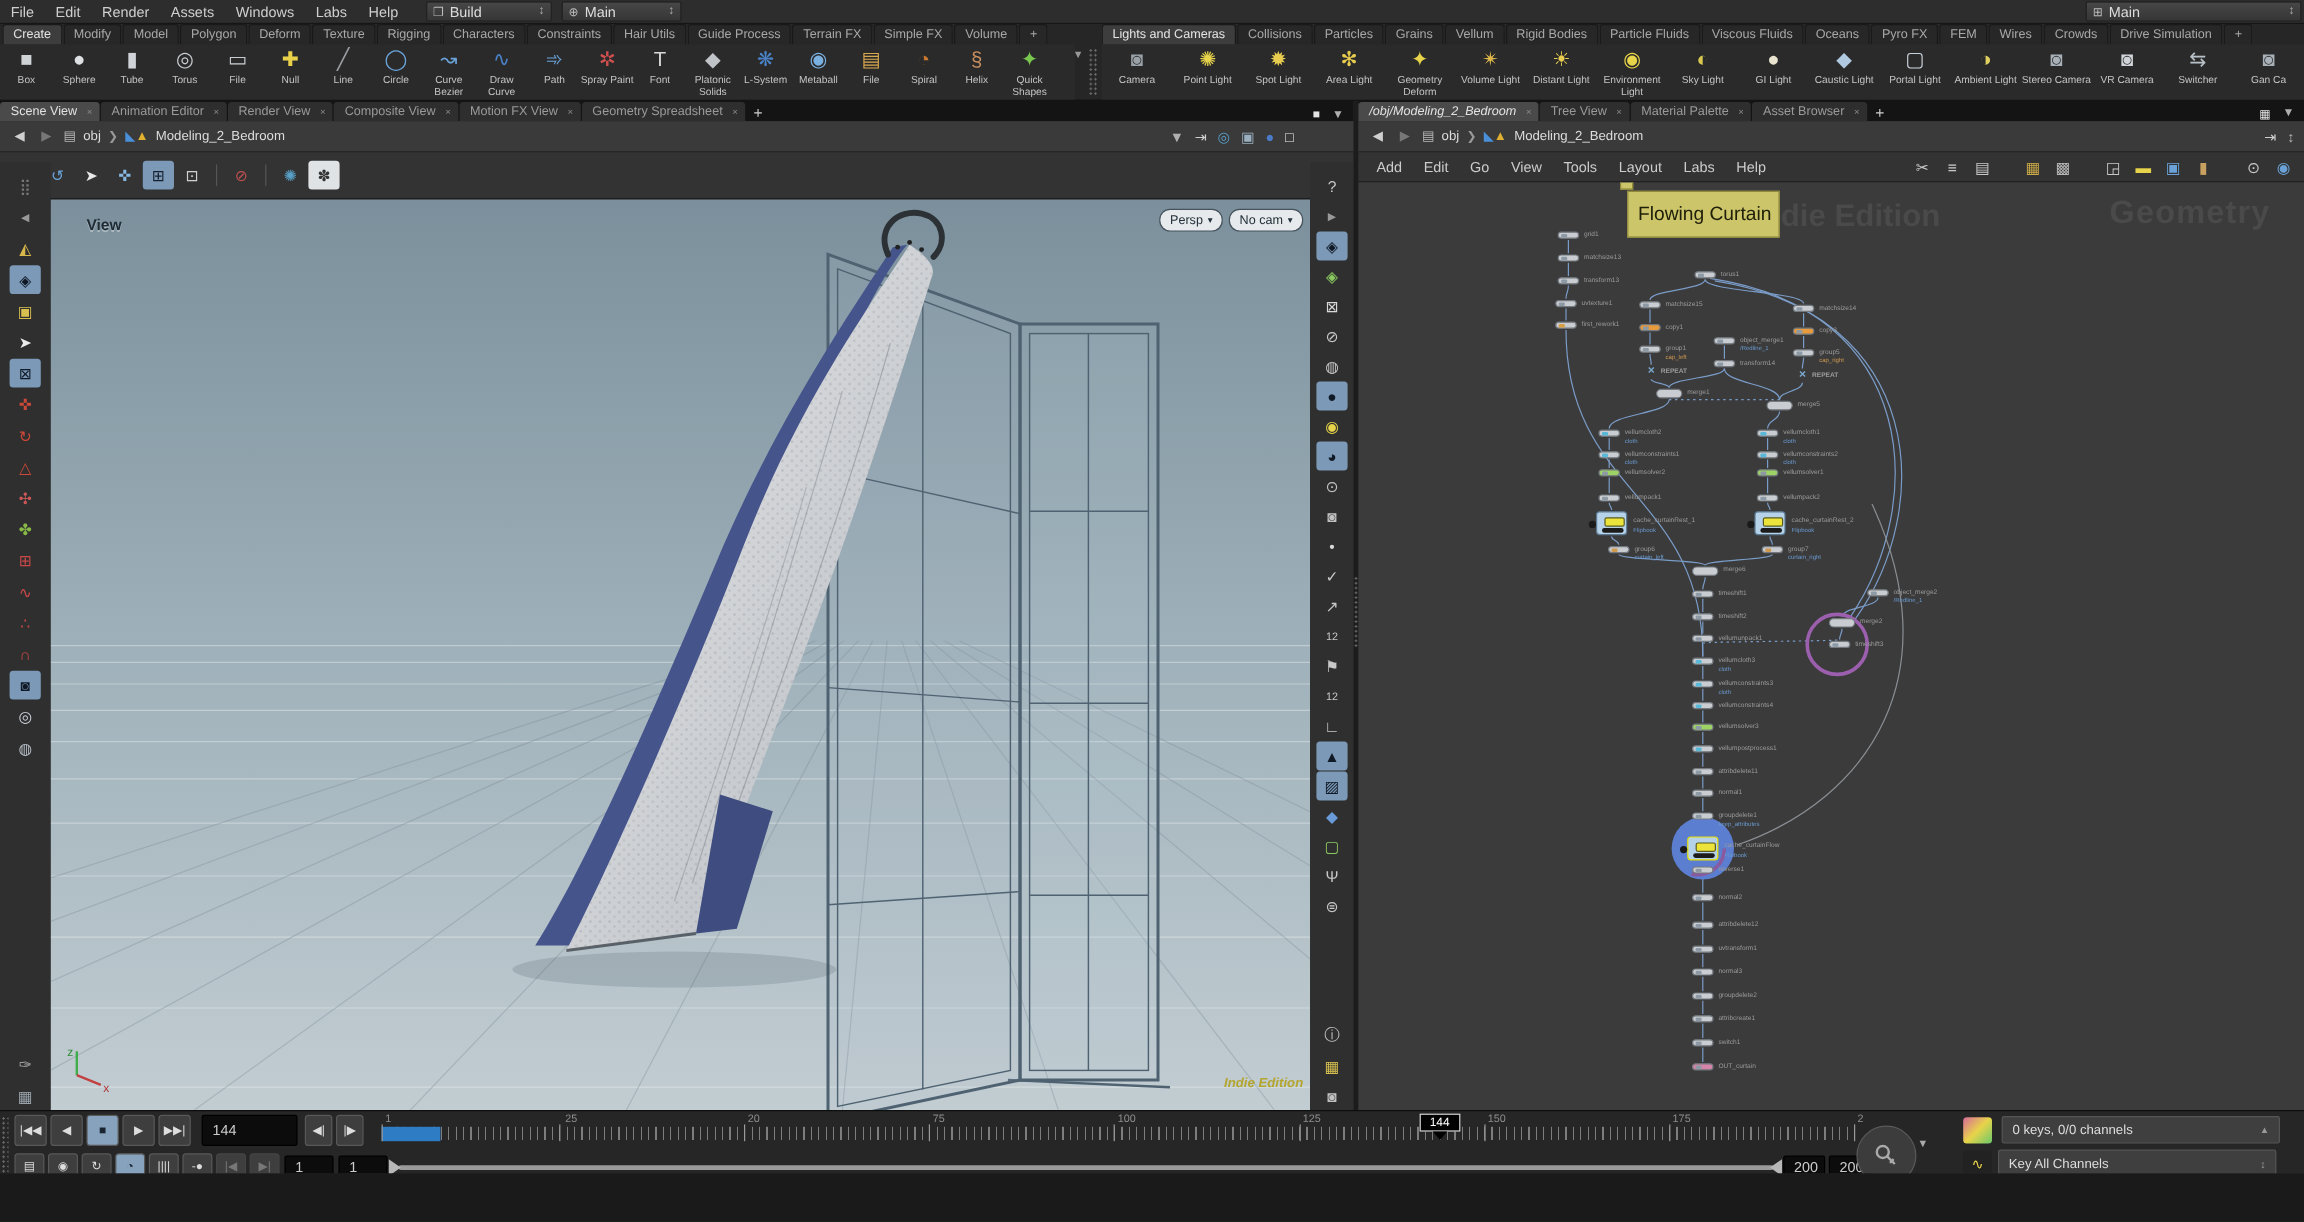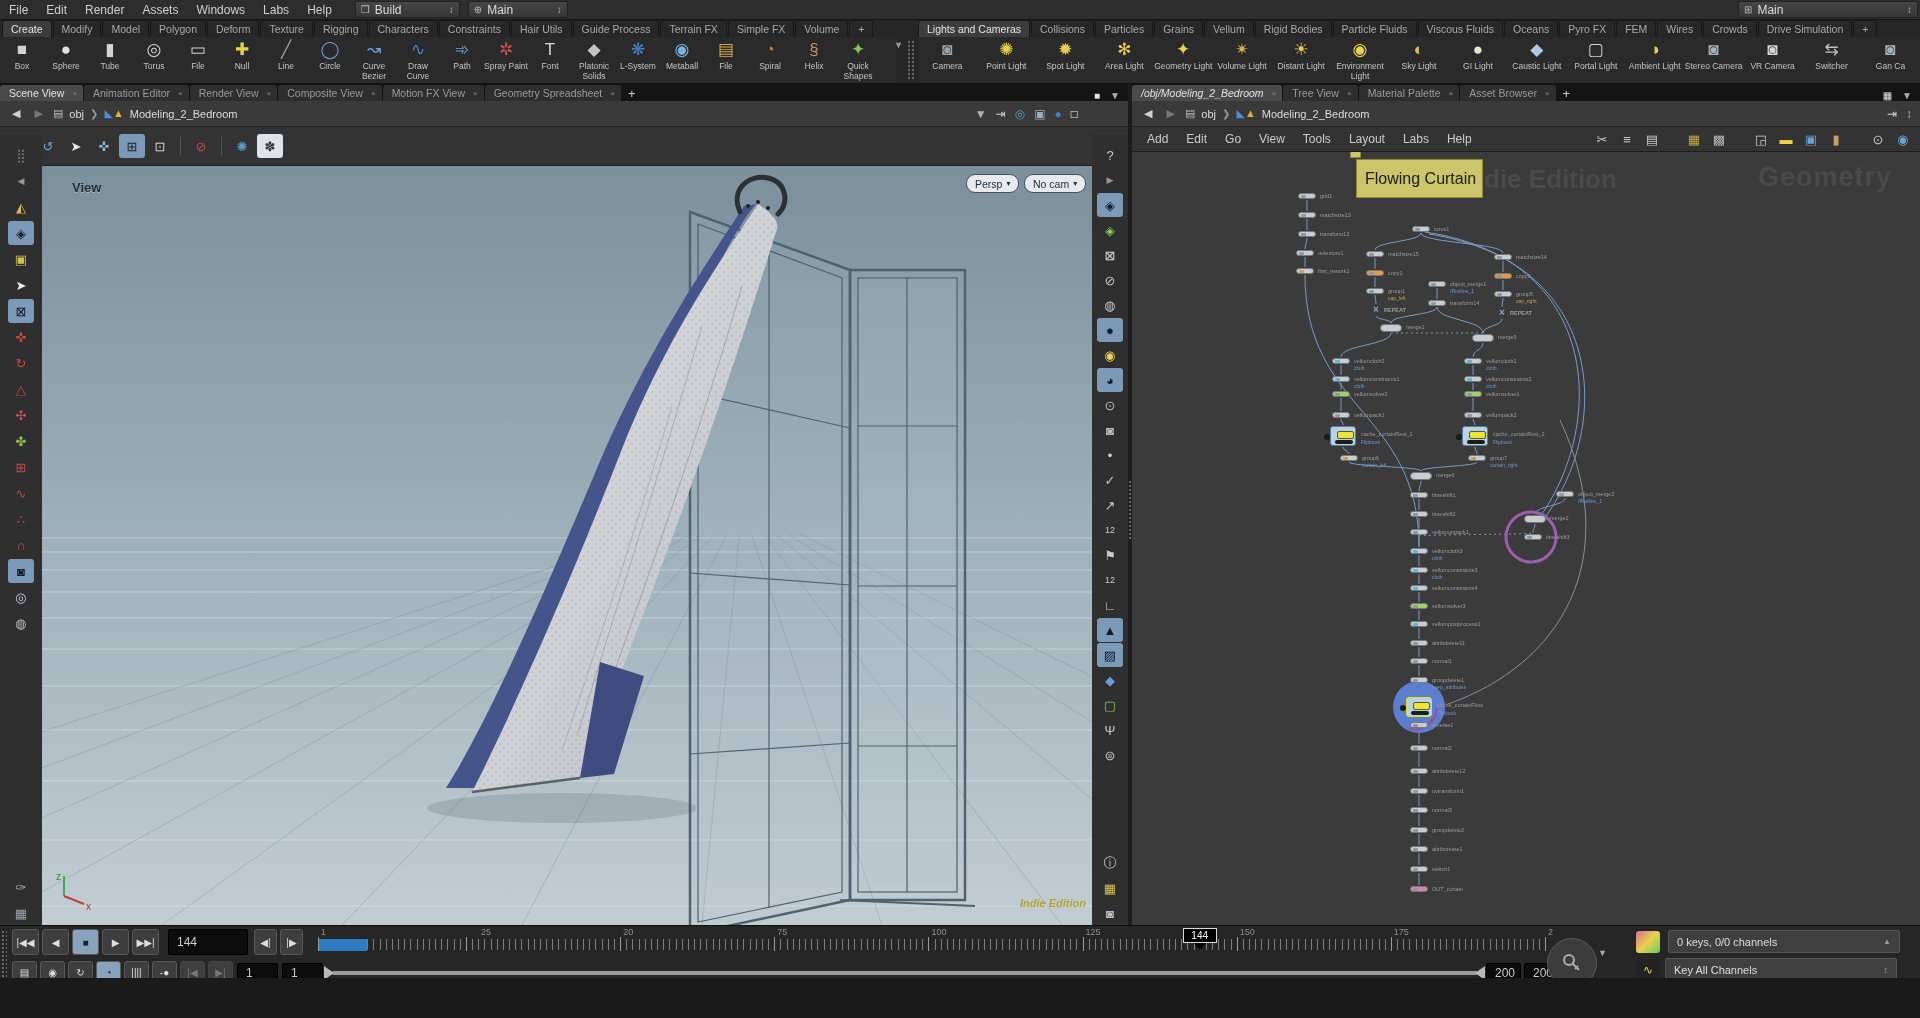--- a/index.html
+++ b/index.html
@@ -240,21 +240,21 @@
         <div class="tool" style="width: 59px;">
           <div class="tg" style="color: rgb(232, 204, 80);">✹</div>
           <div class="tl">Spot Light</div>
         </div>
         <div class="tool" style="width: 59px;">
           <div class="tg" style="color: rgb(232, 204, 80);">✻</div>
           <div class="tl">Area Light</div>
         </div>
         <div class="tool" style="width: 59px;">
           <div class="tg" style="color: rgb(232, 212, 74);">✦</div>
-          <div class="tl">Geometry Light</div>
+          <div class="tl">Geometry Deform</div>
         </div>
         <div class="tool" style="width: 59px;">
           <div class="tg" style="color: rgb(224, 184, 74);">✴</div>
           <div class="tl">Volume Light</div>
         </div>
         <div class="tool" style="width: 59px;">
           <div class="tg" style="color: rgb(232, 204, 80);">☀</div>
           <div class="tl">Distant Light</div>
         </div>
         <div class="tool" style="width: 59px;">
@@ -916,21 +916,21 @@
         <span>144</span>
       </div>
     <div class="tbtn" style="left:254px;top:3px;width:23px">◀|</div>
     <div class="tbtn" style="left:280px;top:3px;width:23px">|▶</div>
     <div id="ruler" style="position: absolute; left: 0px; top: 0px; width: 1920px; height: 32px;">
         <div style="position: absolute; left: 318px; top: 13px; width: 1227px; height: 11px; background: repeating-linear-gradient(90deg, rgb(125, 125, 125) 0px, rgb(125, 125, 125) 1px, transparent 1px, transparent 6.16583px);"></div>
         <div style="position: absolute; left: 318px; top: 13px; width: 49.3266px; height: 12px; background: rgb(46, 124, 196);"></div>
         <div class="rtick" style="left: 318px; top: 11px; height: 14px;"></div>
         <div class="rlabel" style="left: 321px; top: 1px;">1</div>
         <div class="rtick" style="left: 465.98px; top: 11px; height: 14px;"></div>
-        <div class="rlabel" style="left: 481px; top: 1px;">25</div>
+        <div class="rlabel" style="left: 471px; top: 1px;">25</div>
         <div class="rtick" style="left: 620.126px; top: 11px; height: 14px;"></div>
         <div class="rlabel" style="left: 623.126px; top: 1px;">20</div>
         <div class="rtick" style="left: 774.271px; top: 11px; height: 14px;"></div>
         <div class="rlabel" style="left: 777.271px; top: 1px;">75</div>
         <div class="rtick" style="left: 928.417px; top: 11px; height: 14px;"></div>
         <div class="rlabel" style="left: 931.417px; top: 1px;">100</div>
         <div class="rtick" style="left: 1082.56px; top: 11px; height: 14px;"></div>
         <div class="rlabel" style="left: 1085.56px; top: 1px;">125</div>
         <div class="rtick" style="left: 1236.71px; top: 11px; height: 14px;"></div>
         <div class="rlabel" style="left: 1239.71px; top: 1px;">150</div>

